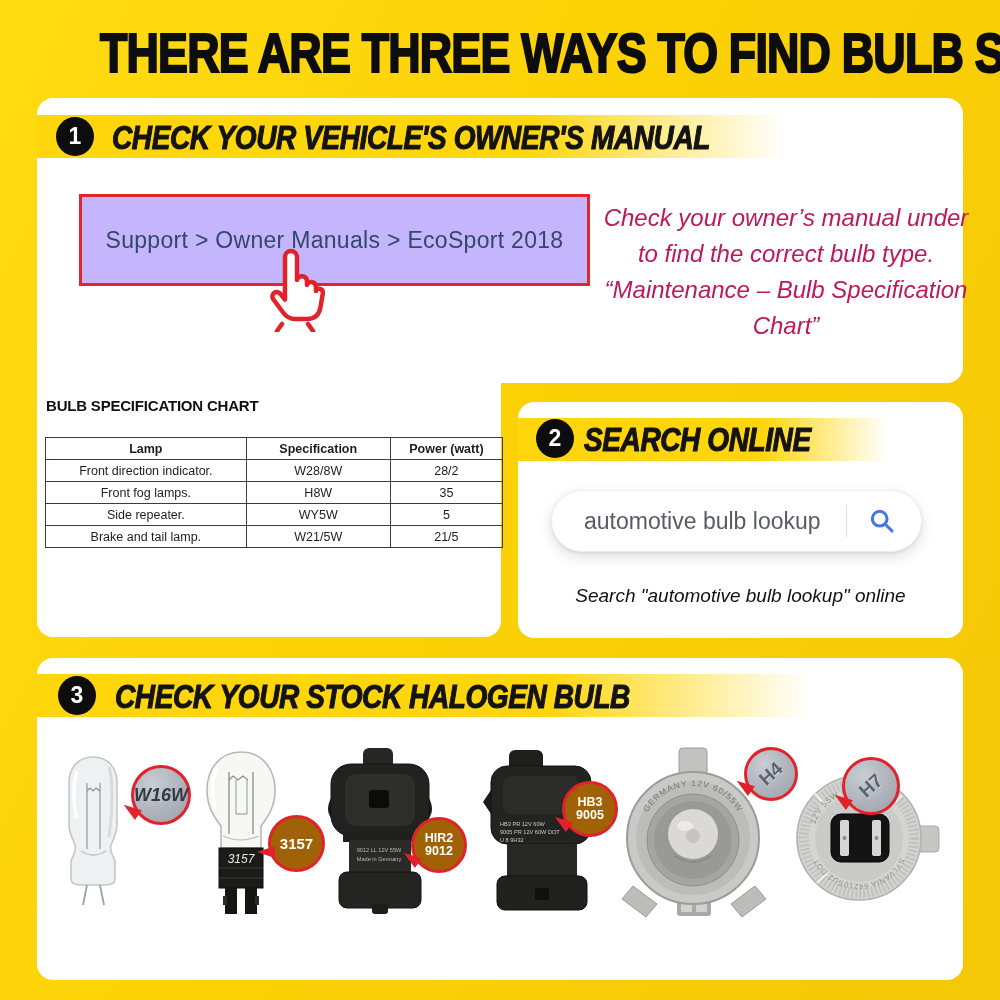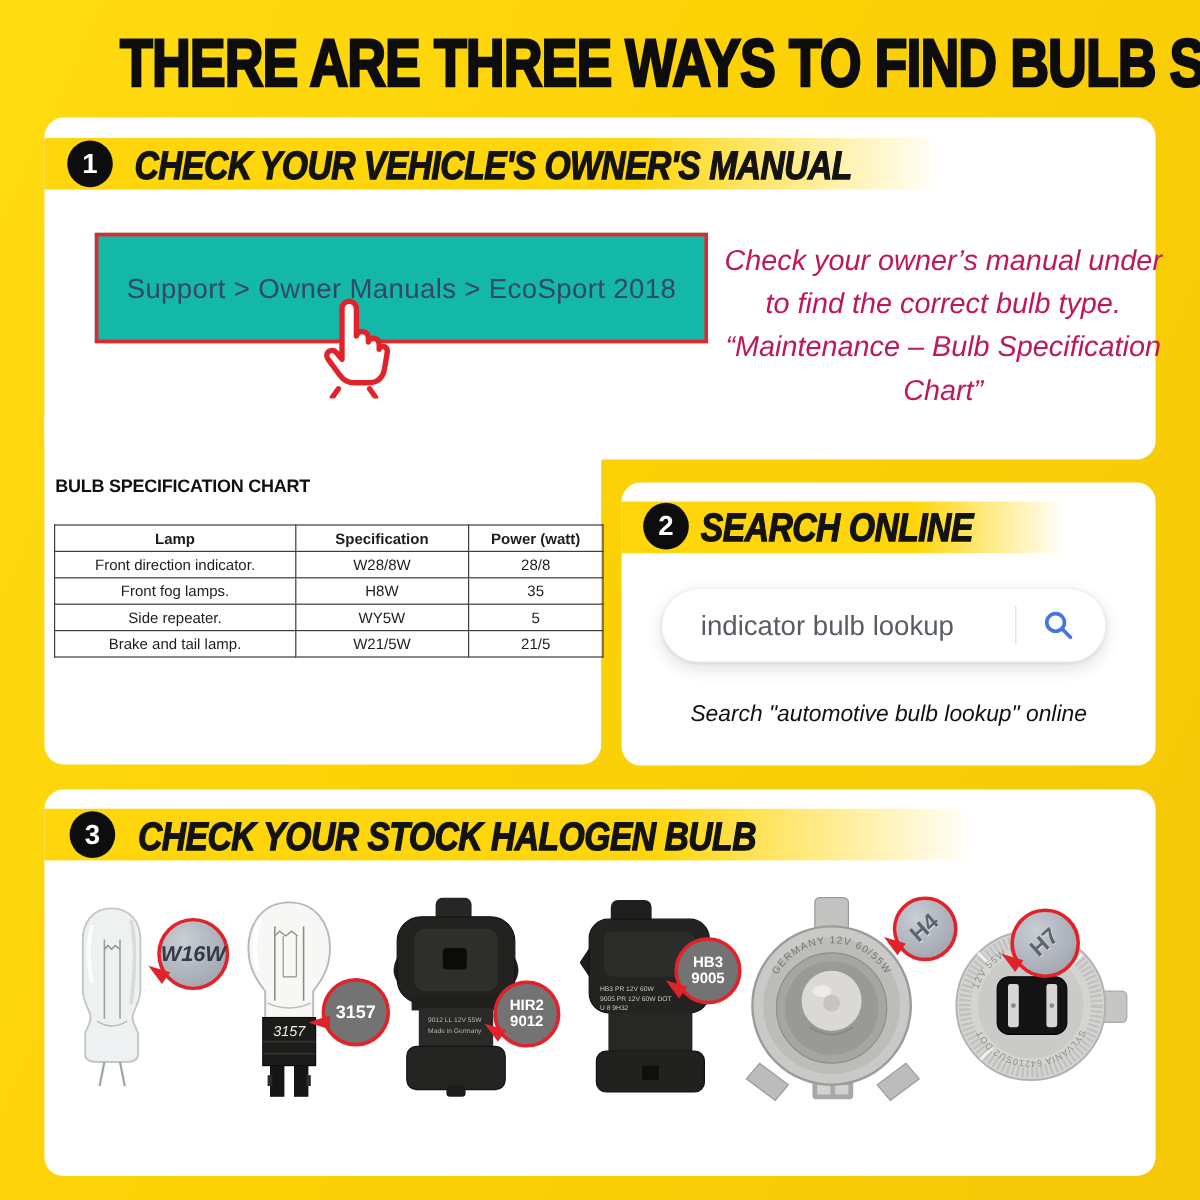--- a/index.html
+++ b/index.html
@@ -23,21 +23,21 @@
   .card3{left:37px;top:658px;width:926px;height:322px;}
   
   .strip{position:absolute;left:0;height:43px;
     background:linear-gradient(90deg,#ffd60b 0%,#ffd60b 58%,rgba(255,214,11,0) 88%);}
   .num-badge{position:absolute;width:38px;height:39px;background:#0d0d0d;border-radius:50%;
     color:#fff;font-weight:700;font-size:23px;display:flex;align-items:center;justify-content:center;z-index:2;}
   .step-heading{position:absolute;font-style:italic;font-weight:700;font-size:33px;
     letter-spacing:-0.5px;color:#131313;-webkit-text-stroke:1.1px #131313;
     white-space:nowrap;transform:scaleX(0.85);transform-origin:left center;z-index:2;}
   
-  .crumb-box{position:absolute;left:42px;top:96px;width:505px;height:86px;background:#14b8a6;
+  .crumb-box{position:absolute;left:42px;top:96px;width:505px;height:86px;background:#c4b5fd;
     border:3px solid #e2262b;display:flex;align-items:center;justify-content:center;}
   .crumb-text{font-size:23px;letter-spacing:0.3px;color:#33476b;white-space:nowrap;}
   .hand-wrap{position:absolute;left:224px;top:146px;width:64px;height:88px;z-index:3;}
   .note{position:absolute;left:553px;top:102px;width:392px;text-align:center;
     font-style:italic;font-size:24px;line-height:1.5;color:#be185d;}
   .note span{display:block;}
   
   .chart-heading{position:absolute;left:9px;top:64px;font-size:15px;font-weight:700;
     letter-spacing:-0.2px;color:#101010;}
   table.spec{position:absolute;left:8px;top:104px;width:458px;border-collapse:collapse;
@@ -54,21 +54,21 @@
   .search-text{margin-left:32px;flex:1;font-size:23px;color:#575c63;white-space:nowrap;}
   .search-divider{width:1.5px;height:32px;background:#dadce0;margin-right:20px;}
   .search-btn{width:30px;height:30px;margin-right:24px;display:flex;align-items:center;justify-content:center;}
   .search-caption{position:absolute;left:0;top:183px;width:100%;text-align:center;
     font-style:italic;font-size:19px;color:#111;}
   
   .bulb-svg{position:absolute;}
   .callout{position:absolute;border-radius:50%;border:3.5px solid #e2222a;z-index:4;
     display:flex;align-items:center;justify-content:center;text-align:center;line-height:1.05;}
   .co-gray{background:radial-gradient(circle at 35% 30%,#c9cdd4,#989ea8);color:#343a44;}
-  .co-dark{background:#737373;color:#fff;}
+  .co-dark{background:#a16207;color:#fff;}
   .co-label-1line{font-weight:700;font-size:15px;}
   .co-label-italic{font-weight:700;font-style:italic;font-size:18px;}
   .co-label-2line{font-weight:700;font-size:12.5px;}
   .co-label-rot{font-weight:700;font-size:19px;color:#5d636d;transform:rotate(-42deg);
     text-shadow:0 1px 0 rgba(255,255,255,0.5);}
   .tail{position:absolute;width:0;height:0;border-style:solid;z-index:3;}
   .tail-dl{border-width:6px 18px 6px 0;border-color:transparent #e2222a transparent transparent;
     transform:rotate(35deg);left:-12px;bottom:6px;}
   .tail-l{border-width:6px 18px 6px 0;border-color:transparent #e2222a transparent transparent;
     left:-14px;top:55%;}
@@ -111,21 +111,21 @@
       </colgroup>
     <tbody>
         <tr>
       <th>Lamp</th>
       <th>Specification</th>
       <th>Power (watt)</th>
     </tr>
     <tr>
       <td>Front direction indicator.</td>
       <td>W28/8W</td>
-      <td>28/8</td>
+      <td>28/2</td>
     </tr>
     <tr>
       <td>Front fog lamps.</td>
       <td>H8W</td>
       <td>35</td>
     </tr>
     <tr>
       <td>Side repeater.</td>
       <td>WY5W</td>
       <td>5</td>
@@ -138,21 +138,21 @@
   </tbody>
     </table>
 </div>
 
 <div class="card card2">
   <div class="strip" style="top:16px;width:420px;"></div>
   <div class="num-badge" style="left:18px;top:17px;">2</div>
   <div class="step-heading" style="left:66px;top:19px;">SEARCH ONLINE</div>
 
   <div class="search-pill">
-    <span class="search-text">indicator bulb lookup</span>
+    <span class="search-text">automotive bulb lookup</span>
     <span class="search-divider"></span>
     <span class="search-btn">
       <svg width="28" height="28" viewBox="0 0 24 24">
         <circle cx="10" cy="10" r="6.3" fill="none" stroke="#4175e8" stroke-width="2.6"></circle>
         <line x1="14.8" y1="14.8" x2="20.6" y2="20.6" stroke="#4175e8" stroke-width="2.6" stroke-linecap="round"></line>
       </svg>
     </span>
   </div>
   <div class="search-caption">Search "automotive bulb lookup"  online</div>
 </div>

